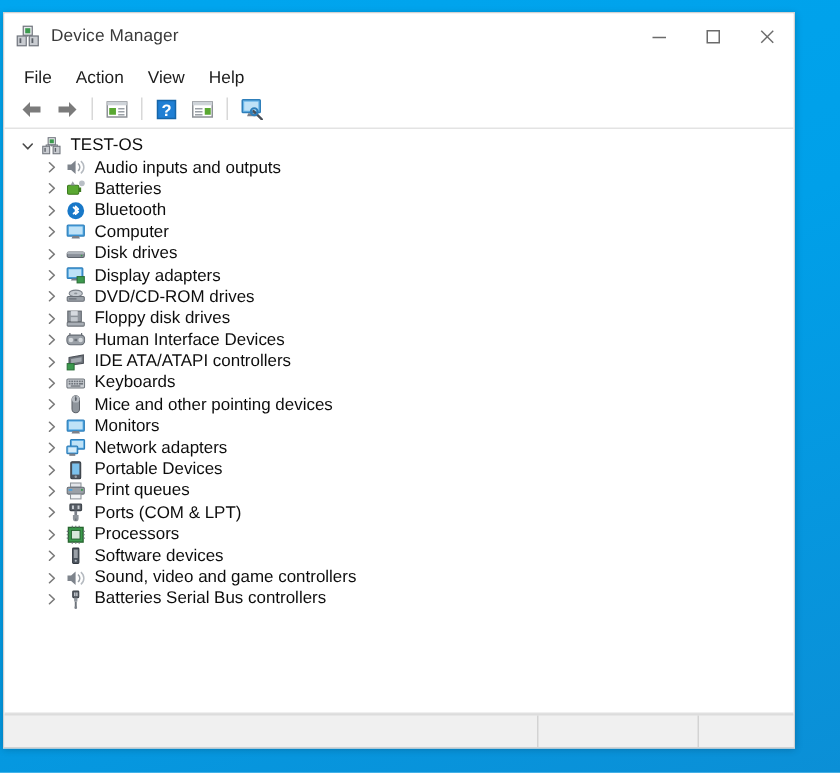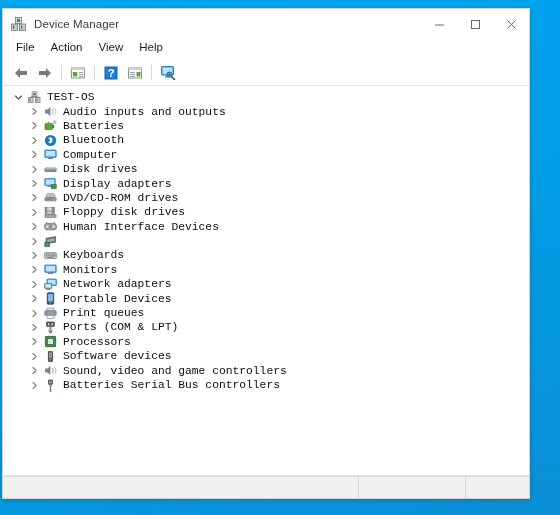--- a/index.html
+++ b/index.html
@@ -67,21 +67,21 @@
     display: flex;
     align-items: center;
     justify-content: center;
   }
   .wbtn svg { display: block; }
   
   #menubar {
     height: 21px;
     flex: 0 0 21px;
     display: flex;
-    align-items: flex-start;
+    align-items: flex-end;
     padding-left: 5px;
     background: #ffffff;
   }
   .menu-item {
     font-size: 11.5px;
     color: #1c1c1c;
     padding: 2px 8px;
     white-space: nowrap;
   }
   
@@ -113,21 +113,20 @@
     background: #ffffff;
     overflow: hidden;
     padding-top: 4px;
     border-bottom: 1px solid #e0e0e0;
   }
   .row {
     height: 14.4px;
     display: flex;
     align-items: center;
     white-space: nowrap;
-    font-family: Liberation Mono, monospace;
   }
   .chev {
     width: 15px;
     flex: 0 0 15px;
     display: flex;
     align-items: center;
     justify-content: center;
   }
   .row-icon {
     width: 16px;
@@ -454,20 +453,21 @@
               <path d="M3 1.5 L6.2 4.5 L3 7.5" fill="none" stroke="#7a7a7a" stroke-width="1.1" stroke-linecap="round" stroke-linejoin="round"></path>
             </svg>
         </div>
         <div class="row-icon">
           <svg width="13" height="13" viewBox="0 0 13 13">
             <path d="M2 3.4 L11.6 1.6 L11.6 7.2 L2 8.6 Z" fill="#6d737a" stroke="#4c5158" stroke-width="0.7"></path>
             <path d="M3.4 4.4 L10.4 3.2 L10.4 6 L3.4 7.2 Z" fill="#a3a9b0"></path>
             <rect x="0.8" y="7.4" width="4.6" height="4.2" fill="#3c9a4e" stroke="#2a6e37" stroke-width="0.7"></rect>
           </svg>
         </div>
+        <div class="row-label">IDE ATA/ATAPI controllers</div>
       </div>
 
       <div class="row child">
         <div class="chev">
           <svg width="9" height="9" viewBox="0 0 9 9">
               <path d="M3 1.5 L6.2 4.5 L3 7.5" fill="none" stroke="#7a7a7a" stroke-width="1.1" stroke-linecap="round" stroke-linejoin="round"></path>
             </svg>
         </div>
         <div class="row-icon">
           <svg width="13" height="13" viewBox="0 0 13 13">
@@ -484,20 +484,36 @@
               <rect x="5.2" y="6.3" width="1.2" height="1.1"></rect>
                 <rect x="6.9" y="6.3" width="1.2" height="1.1"></rect>
               <rect x="8.6" y="6.3" width="2.8" height="1.1"></rect>
               <rect x="3.2" y="7.9" width="6.4" height="0.9"></rect>
             </g>
           </svg>
         </div>
         <div class="row-label">Keyboards</div>
       </div>
 
+      <div class="row child">
+        <div class="chev">
+          <svg width="9" height="9" viewBox="0 0 9 9">
+              <path d="M3 1.5 L6.2 4.5 L3 7.5" fill="none" stroke="#7a7a7a" stroke-width="1.1" stroke-linecap="round" stroke-linejoin="round"></path>
+            </svg>
+        </div>
+        <div class="row-icon">
+          <svg width="13" height="13" viewBox="0 0 13 13">
+            <rect x="4" y="0.8" width="5" height="11.4" rx="2.5" fill="#8f959c" stroke="#5c6169" stroke-width="0.7"></rect>
+            <rect x="4" y="0.8" width="5" height="4.6" rx="2.4" fill="#b6bbc1"></rect>
+            <line x1="6.5" y1="1.2" x2="6.5" y2="4.4" stroke="#5c6169" stroke-width="0.7"></line>
+            <rect x="6" y="2" width="1" height="2" rx="0.5" fill="#5c6169"></rect>
+          </svg>
+        </div>
+        <div class="row-label">Mice and other pointing devices</div>
+      </div>
 
       <div class="row child">
         <div class="chev">
           <svg width="9" height="9" viewBox="0 0 9 9">
               <path d="M3 1.5 L6.2 4.5 L3 7.5" fill="none" stroke="#7a7a7a" stroke-width="1.1" stroke-linecap="round" stroke-linejoin="round"></path>
             </svg>
         </div>
         <div class="row-icon">
           <svg width="13" height="13" viewBox="0 0 13 13">
             <rect x="0.8" y="2" width="11.4" height="7.4" rx="0.6" fill="#4aa3e0" stroke="#2f7fba" stroke-width="0.8"></rect>

